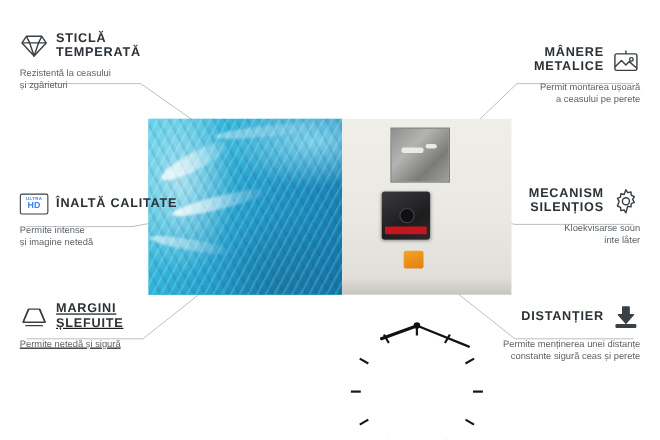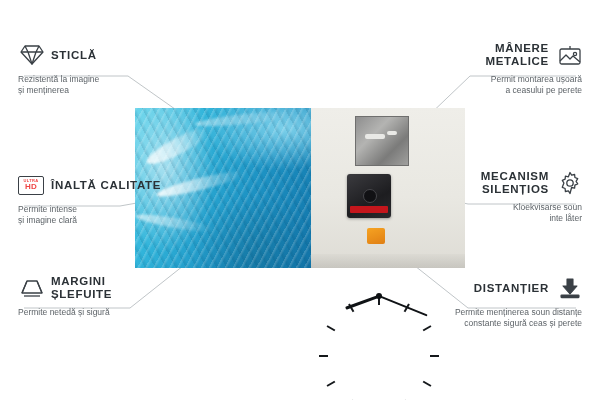--- a/index.html
+++ b/index.html
@@ -219,22 +219,22 @@
   .feature.right .head {
     flex-direction: row-reverse;
     justify-content: flex-start;
   }
   .feature .icon {
     flex: 0 0 auto;
     width: 26px;
     height: 26px;
     display: flex;
     align-items: center;
-    justify-content: flex-end;
-    color: #ef4444;
+    justify-content: center;
+    color: #3b82f6;
   }
   .feature .title {
     font-size: 11.5px;
     font-weight: bold;
     color: #2b3136;
     letter-spacing: 0.7px;
     line-height: 13px;
     text-transform: uppercase;
   }
   .feature.right .title {
@@ -247,23 +247,23 @@
     line-height: 11px;
   }
   .feature.right .desc {
     text-align: right;
   }
   .feature.left .title,
   .feature.left .desc {
     text-align: left;
   }
 
-  .f-sticla { left: 18px; top: 42px; }
+  .f-sticla { left: 18px; top: 29px; }
   .f-imprimare { left: 18px; top: 172px; }
-  .f-margini { left: 18px; top: 275px; }
+  .f-margini { left: 18px; top: 275px; text-decoration: underline; }
   .f-manere { left: 422px; top: 42px; width: 160px; }
   .f-mecanism { left: 422px; top: 170px; width: 160px; }
   .f-distantier { left: 422px; top: 275px; width: 160px; }
 
   .hd-badge {
     width: 26px;
     height: 17px;
     border: 1.3px solid #3a4046;
     border-radius: 2px;
     display: flex;
@@ -349,43 +349,44 @@
   <div class="feature left f-sticla">
     <div class="head">
       <span class="icon">
         <svg width="24" height="22" viewBox="0 0 24 22" fill="none" stroke="#3a4046" stroke-width="1.3" stroke-linejoin="round">
           <path d="M5 2h14l4 6-11 12L1 8z"></path>
           <path d="M1 8h22M5 2l3 6 4 12 4-12 3-6"></path>
         </svg>
       </span>
       <div class="title">
         <div>STICLĂ</div>
-      </div>
-    </div>
-    <div class="desc">
-      <div>Rezistentă la imagine</div>
-      <div>și menținerea</div>
+        <div>TEMPERATĂ</div>
+      </div>
+    </div>
+    <div class="desc">
+      <div>Rezistentă la ceasului</div>
+      <div>și zgârieturi</div>
     </div>
   </div>
 
   <div class="feature left f-imprimare">
     <div class="head">
       <span class="icon">
         <span class="hd-badge">
           <span class="u">ULTRA</span>
           <span class="h">HD</span>
         </span>
       </span>
       <div class="title">
         <div>ÎNALTĂ CALITATE</div>
       </div>
     </div>
     <div class="desc">
       <div>Permite intense</div>
-      <div>și imagine clară</div>
+      <div>și imagine netedă</div>
     </div>
   </div>
 
   <div class="feature left f-margini">
     <div class="head">
       <span class="icon">
         <svg width="24" height="22" viewBox="0 0 24 22" fill="none" stroke="#3a4046" stroke-width="1.3" stroke-linejoin="round">
           <path d="M2 16h20l-5-12H7z"></path>
           <path d="M7 4L2 16M17 4l5 12"></path>
           <path d="M4 19h16"></path>
@@ -447,18 +448,18 @@
         <svg width="24" height="22" viewBox="0 0 24 22" fill="#3a4046" stroke="#3a4046" stroke-width="1.1" stroke-linejoin="round">
           <path d="M9 2h6v7h4l-7 8-7-8h4z"></path>
           <rect x="3" y="18" width="18" height="2.6" rx="0.6"></rect>
         </svg>
       </span>
       <div class="title">
         <div>DISTANȚIER</div>
       </div>
     </div>
     <div class="desc">
-      <div>Permite menținerea soun distanțe</div>
+      <div>Permite menținerea unei distanțe</div>
       <div>constante sigură ceas și perete</div>
     </div>
   </div>
 
 </div>
 
 </body></html>

